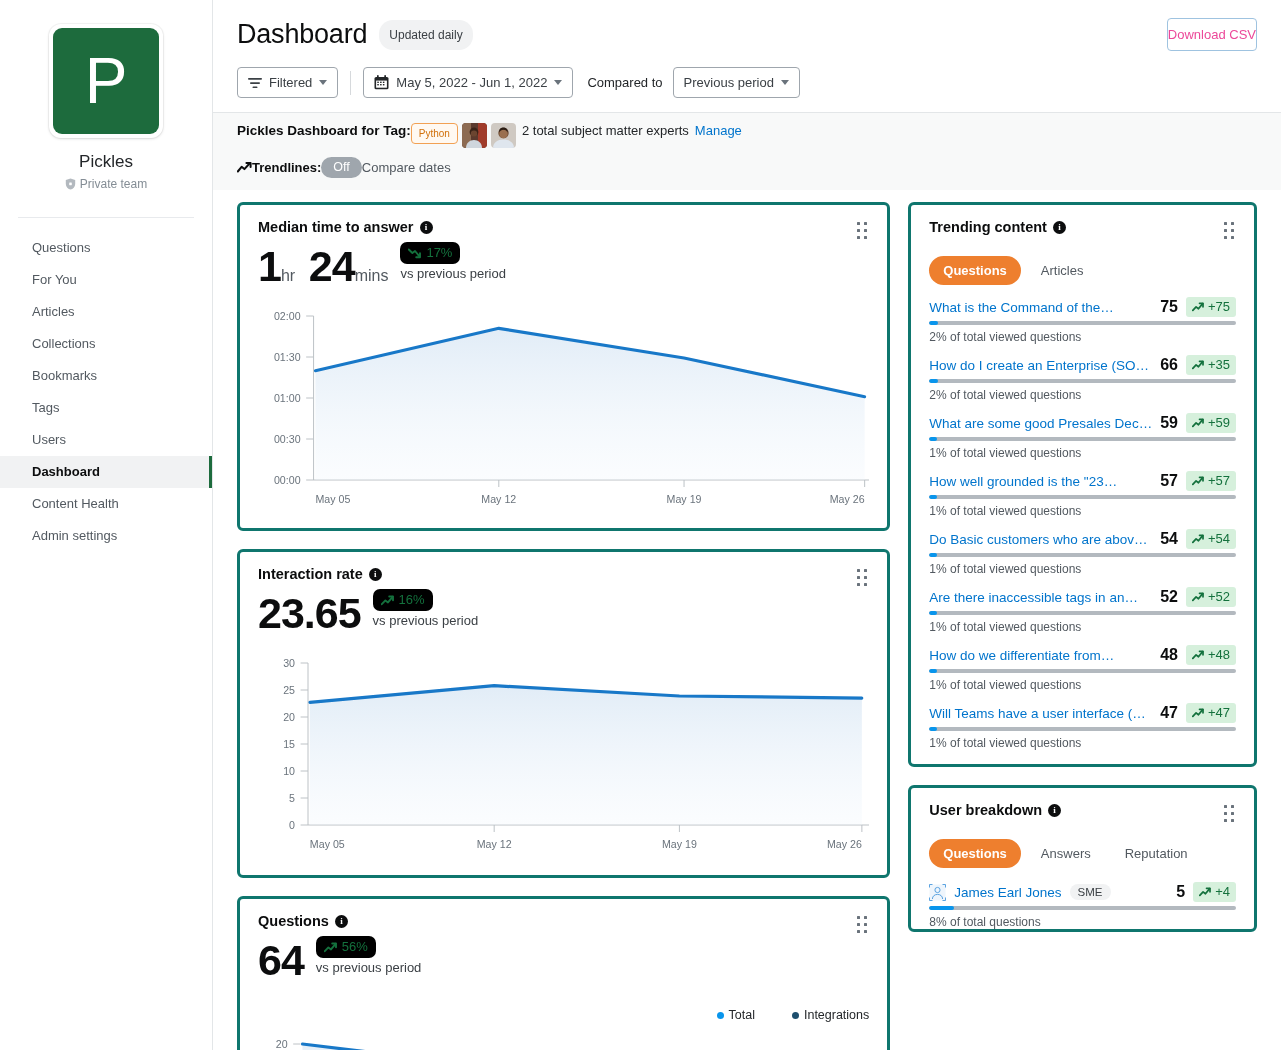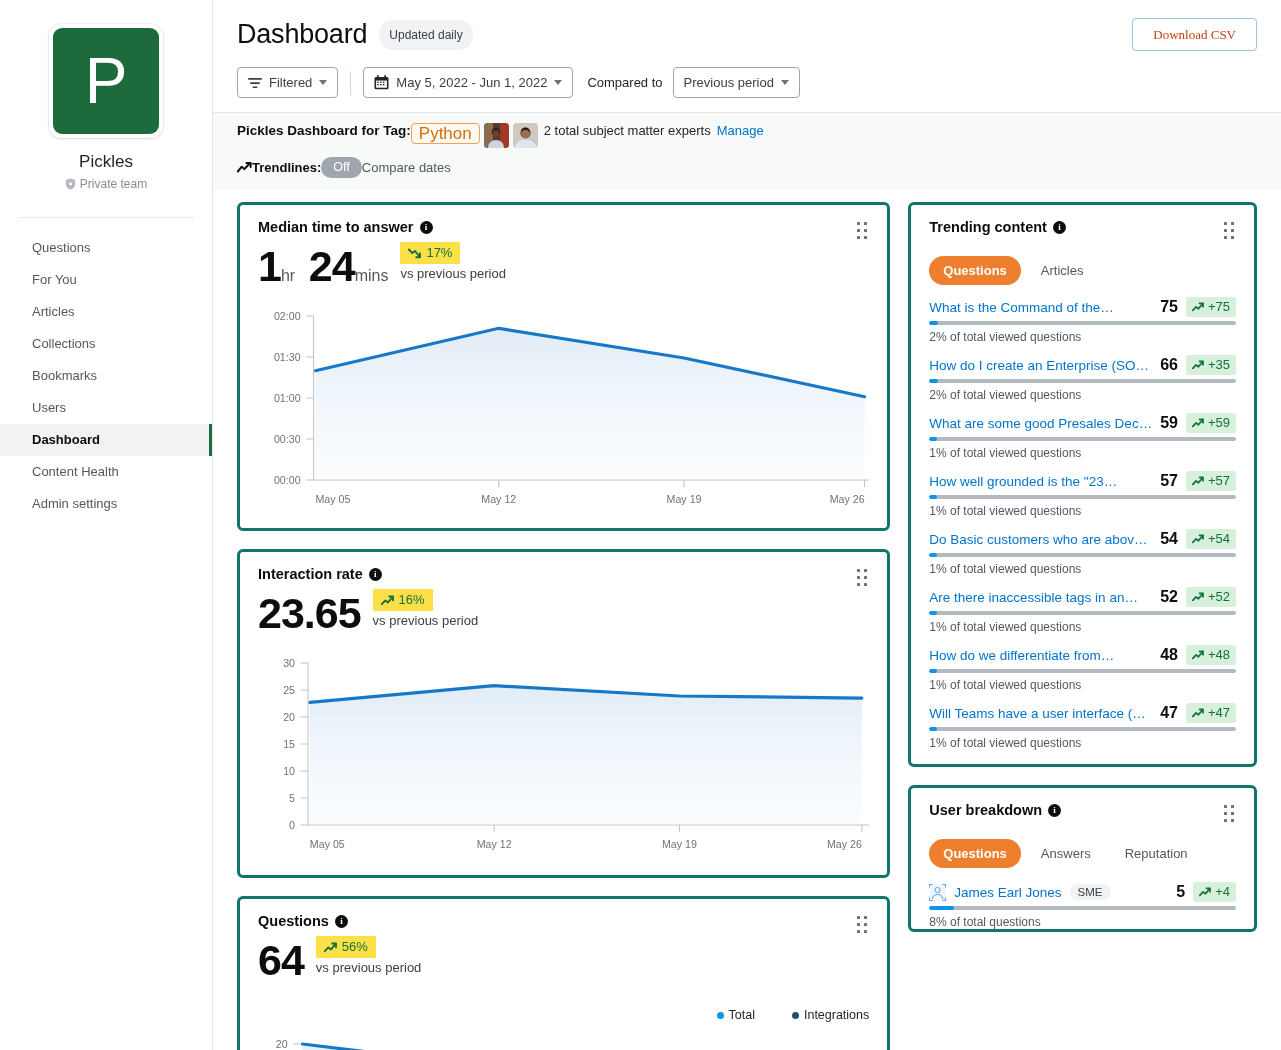--- a/index.html
+++ b/index.html
@@ -80,37 +80,37 @@
     background: #f1f2f3; color: #3b4045;
     border-radius: 14px; padding: 8px 10px; font-size: 12px;
   }
   .btn {
     border: 1px solid #9fa6ad; background: #fff; color: #3b4045;
     border-radius: 4px; padding: 7px 10px; font-size: 13px;
     display: inline-flex; align-items: center; gap: 7px; cursor: pointer;
     line-height: 15px; font-family: "Liberation Sans", sans-serif;
   }
   .btn-link {
-    border-color: #9fc3e0; color: #c2410c; padding: 8px 20px; font-family: Liberation Serif, serif;
+    border-color: #9fc3e0; color: #ec4899; padding: 8px 0;
   }
   .caret { width: 0; height: 0; border-left: 4px solid transparent; border-right: 4px solid transparent; border-top: 5px solid #6a737c; display:inline-block; }
   .filterbar { display: flex; align-items: center; gap: 8px; margin-top: 16px; padding-bottom: 14px; }
   .vdiv { width: 1px; height: 24px; background: #d6d9dc; margin: 0 4px; }
   .compared-label { font-size: 13px; color: #232629; margin: 0 2px 0 6px; }
 
   .subbar {
     border-top: 1px solid #e3e6e8;
     background: #f8f9f9;
     padding: 10px 24px 12px;
   }
   .subbar-row1 { display: flex; align-items: flex-start; }
   .sub-strong { font-size: 13.5px; font-weight: bold; color: #0c0d0e; }
   .tag-chip {
     border: 1px solid #f2a154; color: #d1700a; background: #fff9f2;
-    border-radius: 4px; padding: 2px 7px; font-size: 17px; line-height: 15px;
+    border-radius: 4px; padding: 2px 7px; font-size: 10px; line-height: 15px;
   }
   .avatars { display: flex; gap: 4px; margin-left: 4px; }
   .avatar { width: 25px; height: 25px; border-radius: 4px; overflow: hidden; display:block; }
   .sub-muted { font-size: 13px; color: #232629; margin-left: 6px; }
   .link { color: #0074cc; text-decoration: none; cursor: pointer; }
   .subbar-row2 { display: flex; align-items: center; margin-top: 9px; }
   .trend-label { font-size: 13px; font-weight: bold; color: #0c0d0e; }
   .toggle-off {
     background: #9fa6ad; color: #fff; border-radius: 11px;
     padding: 3px 12px; font-size: 12.5px; line-height: 15px; cursor: pointer;
@@ -140,21 +140,21 @@
     font-family: "Liberation Serif", serif; line-height: 1;
   }
   .drag-handle { display: grid; grid-template-columns: 3px 3px; gap: 4px; cursor: grab; padding: 3px 2px; }
   .drag-handle i { width: 3px; height: 3px; background: #6a737c; display: block; border-radius: 0.5px; }
 
   .metric-row { display: flex; align-items: flex-start; gap: 12px; margin-top: 0; }
   .big-num { font-size: 43px; font-weight: bold; color: #0c0d0e; line-height: 48px; letter-spacing: -1px; }
   .unit { font-size: 16px; color: #525960; font-weight: normal; }
   .delta-col { display: flex; flex-direction: column; gap: 2px; padding-bottom: 4px; }
   .delta-badge {
-    background: #fde047; color: #14713d; border-radius: 0;
+    background: #000000; color: #14713d; border-radius: 7px;
     padding: 3px 8px; font-size: 13px; display: inline-flex; align-items: center; gap: 5px;
     align-self: flex-start; line-height: 16px;
   }
   .vs-prev { font-size: 13px; color: #3b4045; }
 
   .chart-wrap { margin-top: 14px; }
   svg.chart { display: block; width: 100%; }
   .axis-txt { font-size: 11.5px; fill: #6a737c; font-family: "Liberation Sans", sans-serif; }
 
   
@@ -208,20 +208,21 @@
         </svg>
         <span>Private team</span>
       </div>
     </div>
     <nav class="nav">
       <div class="nav-item">Questions</div>
       <div class="nav-item">For You</div>
       <div class="nav-item">Articles</div>
       <div class="nav-item">Collections</div>
       <div class="nav-item">Bookmarks</div>
+      <div class="nav-item">Tags</div>
       <div class="nav-item">Users</div>
       <div class="nav-item active">Dashboard</div>
       <div class="nav-item">Content Health</div>
       <div class="nav-item">Admin settings</div>
     </nav>
   </aside>
 
   <div class="main">
 
     <div class="topbar">

